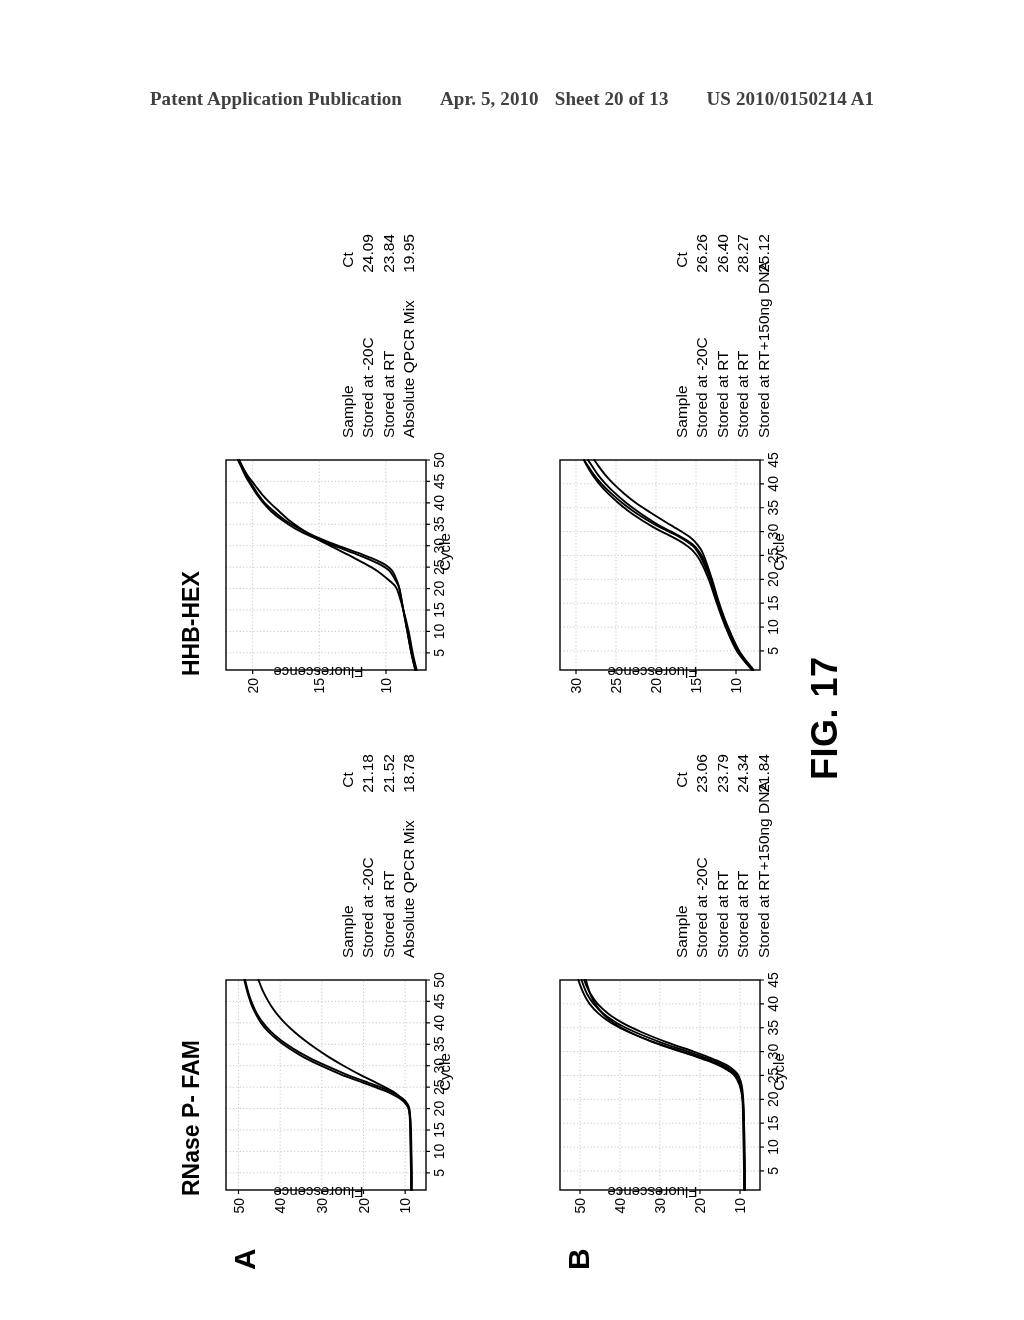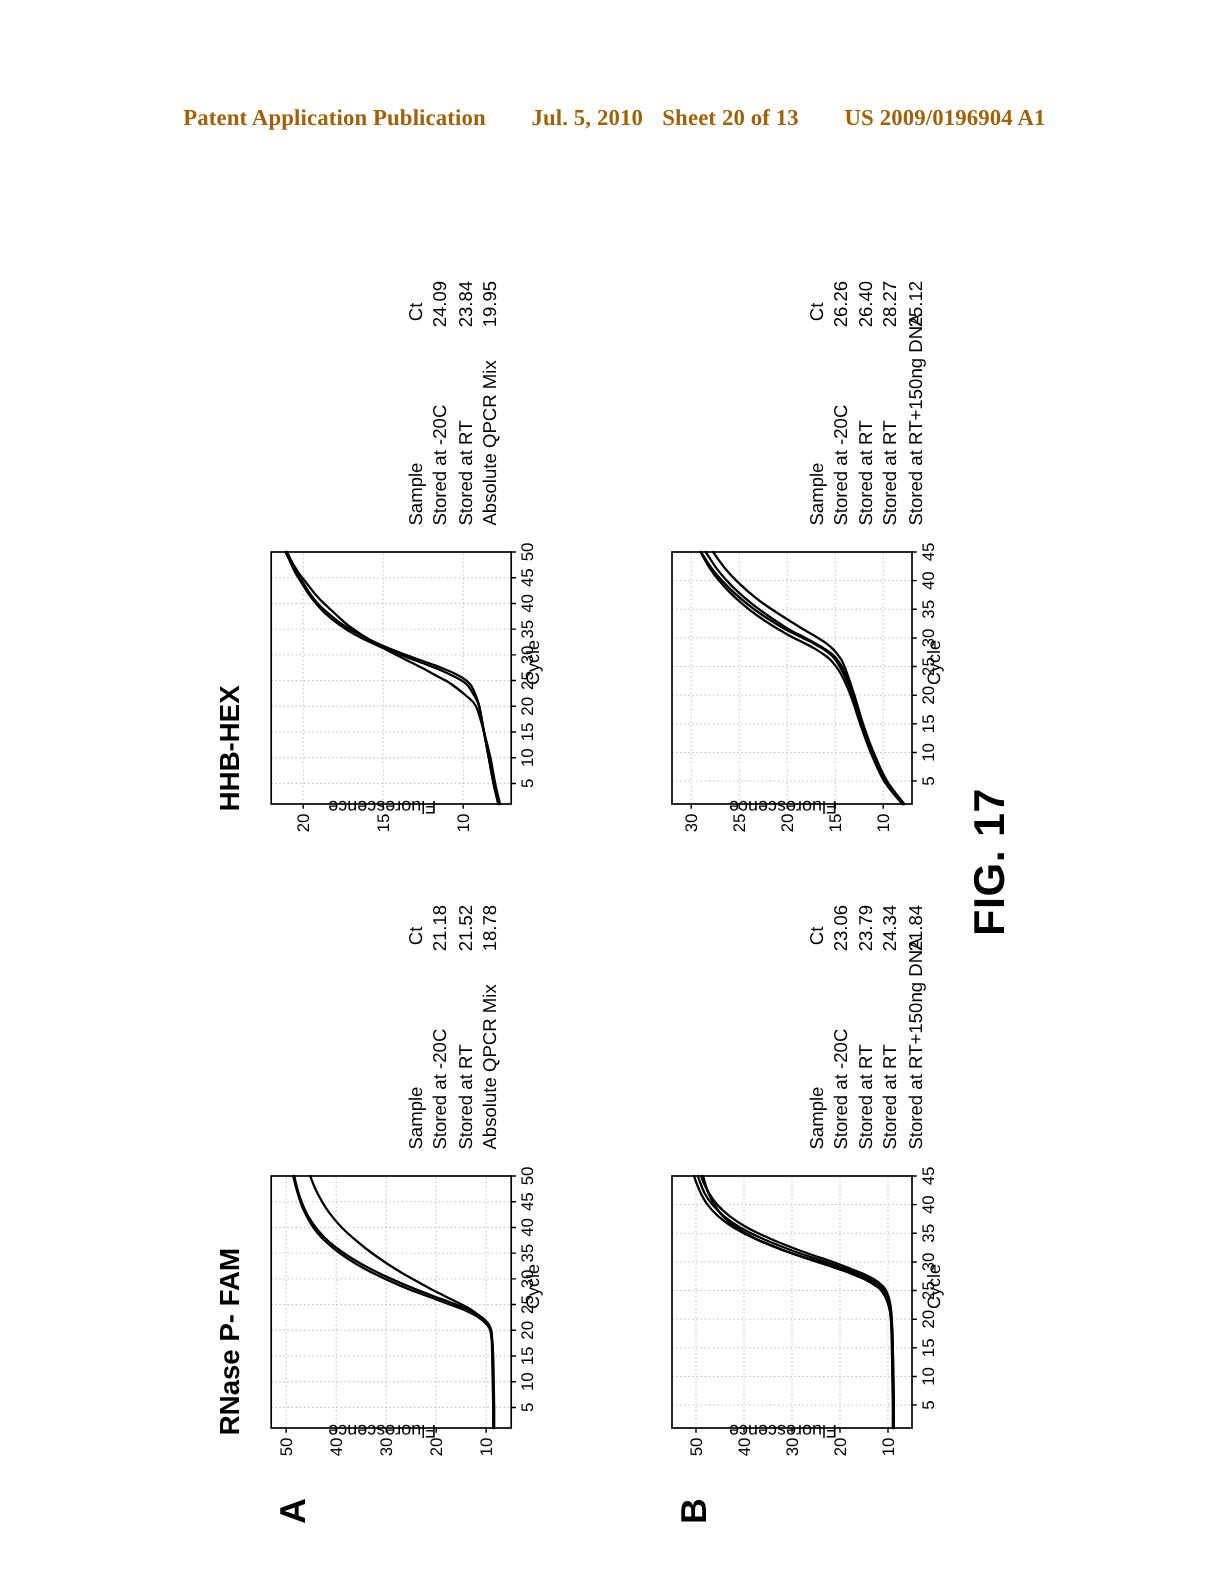--- a/index.html
+++ b/index.html
@@ -20,21 +20,21 @@
     position: absolute;
     top: 88px;
     left: 0;
     width: 1024px;
     display: flex;
     justify-content: center;
     align-items: baseline;
     font-family: "Liberation Serif", serif;
     font-weight: bold;
     font-size: 19px;
-    color: #a16207;
+    color: #404040;
     letter-spacing: 0.1px;
   }
   .pub-header .seg { white-space: nowrap; }
   .pub-header .sp-lg { display: inline-block; width: 38px; }
   .pub-header .sp-md { display: inline-block; width: 16px; }
 
   
   .fig-stage {
     position: absolute;
     left: 512px;
@@ -145,25 +145,25 @@
   .legend-sample { width: 152px; }
   .legend-ct { width: 52px; text-align: right; }
   .legend-head .legend-ct { text-align: center; padding-right: 6px; }
 </style>
 </head>
 <body>
 
 <div class="pub-header">
   <span class="seg">Patent Application Publication</span>
   <span class="sp-lg"></span>
-  <span class="seg">Jul. 5, 2010</span>
+  <span class="seg">Apr. 5, 2010</span>
   <span class="sp-md"></span>
   <span class="seg">Sheet 20 of 13</span>
   <span class="sp-lg"></span>
-  <span class="seg">US 2009/0196904 A1</span>
+  <span class="seg">US 2010/0150214 A1</span>
 </div>
 
 <div class="fig-stage">
   <div class="fig-canvas">
 
     <div class="col-title" id="title-fam">RNase P- FAM</div>
     <div class="col-title" id="title-hex">HHB-HEX</div>
 
     <div class="panel-letter" id="letter-a">A</div>
     <div class="panel-letter" id="letter-b">B</div>

